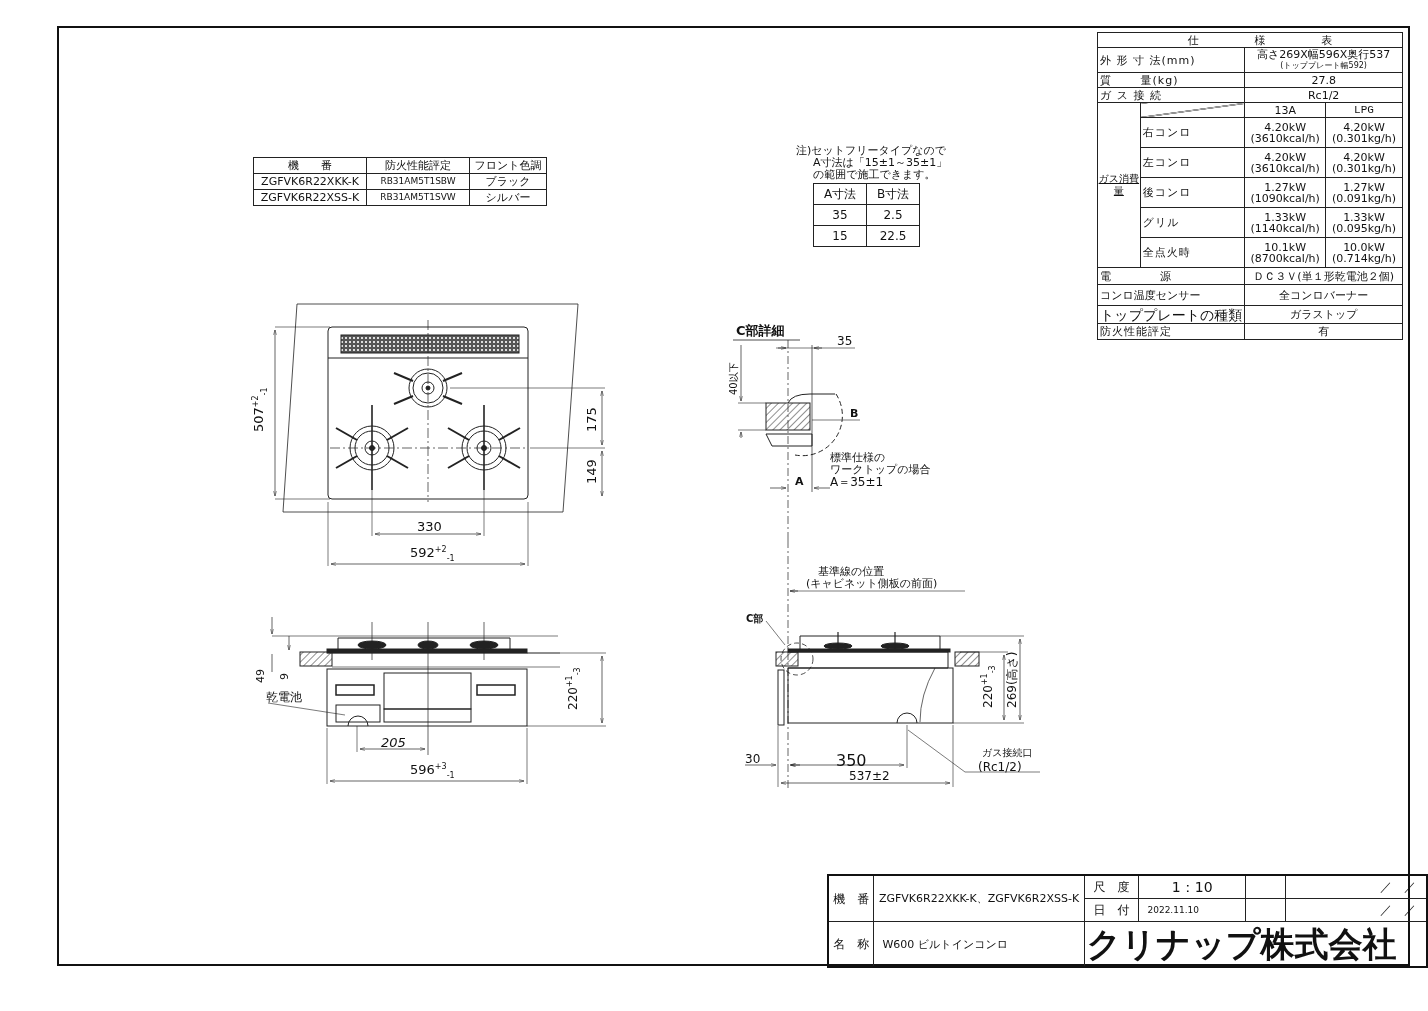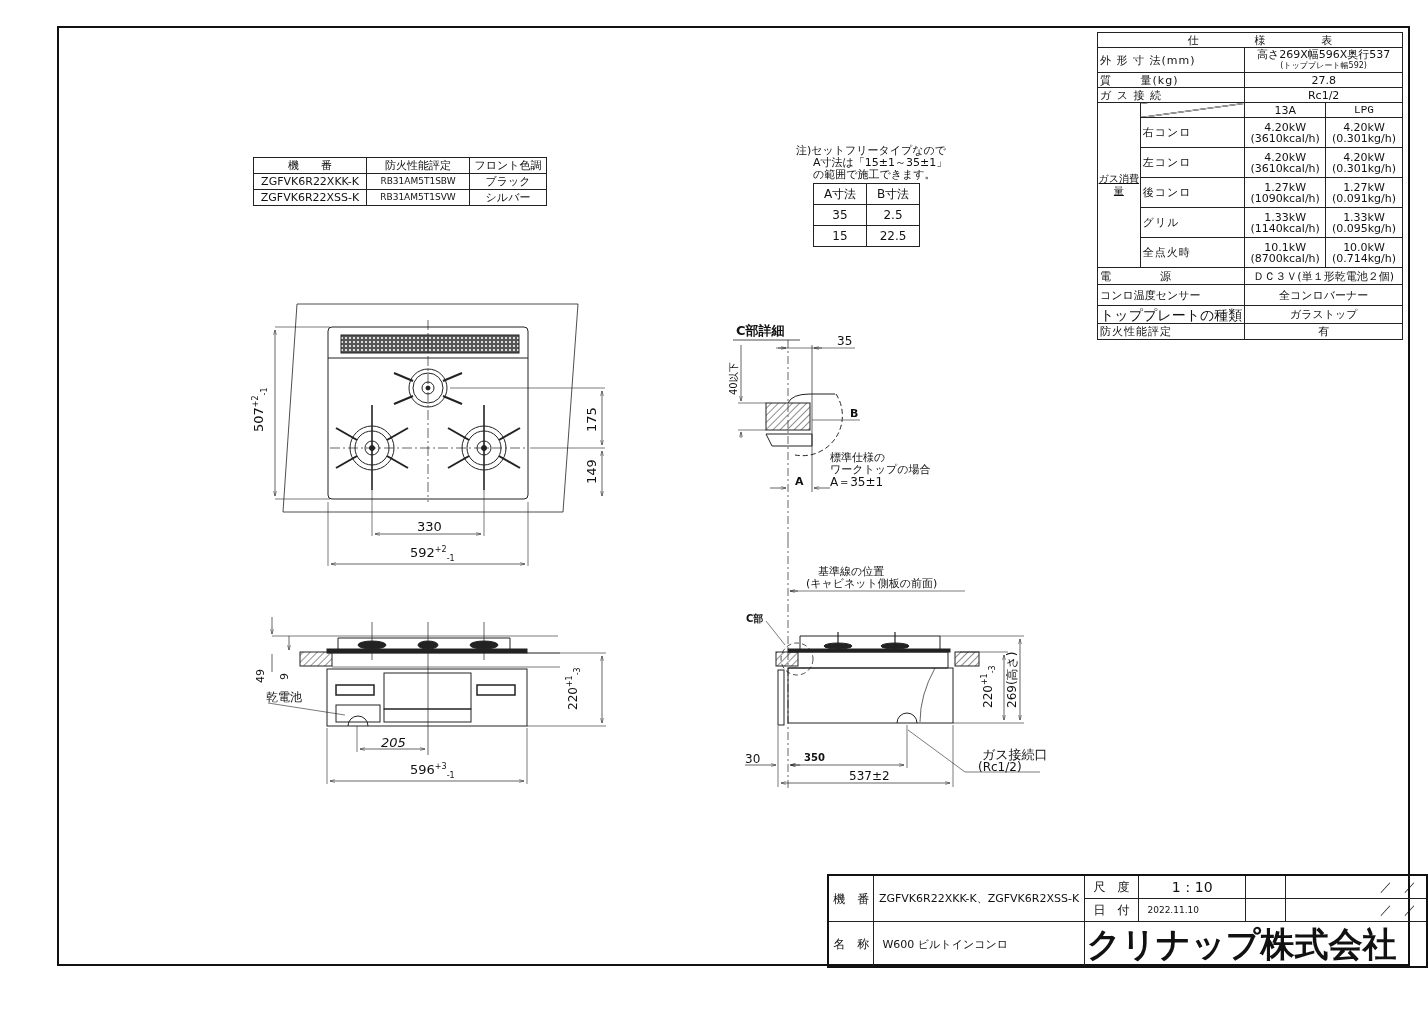--- a/index.html
+++ b/index.html
@@ -340,24 +340,24 @@
 <div class="txt" style="left:795px;top:476px;font-size:11px;font-weight:bold;">A</div>
 <div class="txt" style="left:830px;top:452px;font-size:11px;">標準仕様の</div>
 <div class="txt" style="left:830px;top:464px;font-size:11px;">ワークトップの場合</div>
 <div class="txt" style="left:830px;top:476px;font-size:12px;">A＝35±1</div>
 
 <div class="txt" style="left:818px;top:566px;font-size:11px;">基準線の位置</div>
 <div class="txt" style="left:806px;top:578px;font-size:11px;">(キャビネット側板の前面)</div>
 <div class="txt" style="left:746px;top:614px;font-size:10px;font-weight:bold;">C部</div>
 <div class="txt" style="left:981px;top:708px;font-size:12px;transform:rotate(-90deg);transform-origin:left top;"><span>220</span><sup style="font-size:8px;">+1</sup><sub style="font-size:8px;">-3</sub></div>
 <div class="txt" style="left:1006px;top:708px;font-size:12px;transform:rotate(-90deg);transform-origin:left top;">269(高さ)</div>
-<div class="txt" style="left:982px;top:748px;font-size:13px;">ガス接続口</div>
+<div class="txt" style="left:982px;top:748px;font-size:10px;">ガス接続口</div>
 <div class="txt" style="left:978px;top:761px;font-size:12px;">(Rc1/2)</div>
 <div class="txt" style="left:745px;top:753px;font-size:12px;">30</div>
-<div class="txt" style="left:804px;top:753px;font-size:10px;font-weight:bold;">350</div>
+<div class="txt" style="left:836px;top:753px;font-size:16px;">350</div>
 <div class="txt" style="left:849px;top:770px;font-size:12px;">537±2</div>
 
 <table class="tblock">
   <tbody>
       <tr>
     <td rowspan="2" style="width:45px;height:44px;">機　番</td>
     <td rowspan="2" style="width:210px;font-size:11px;">ZGFVK6R22XKK-K、ZGFVK6R2XSS-K</td>
     <td style="width:52px;">尺　度</td>
     <td style="width:108px;font-size:14px;">1：10</td>
     <td style="width:40px;"></td>

